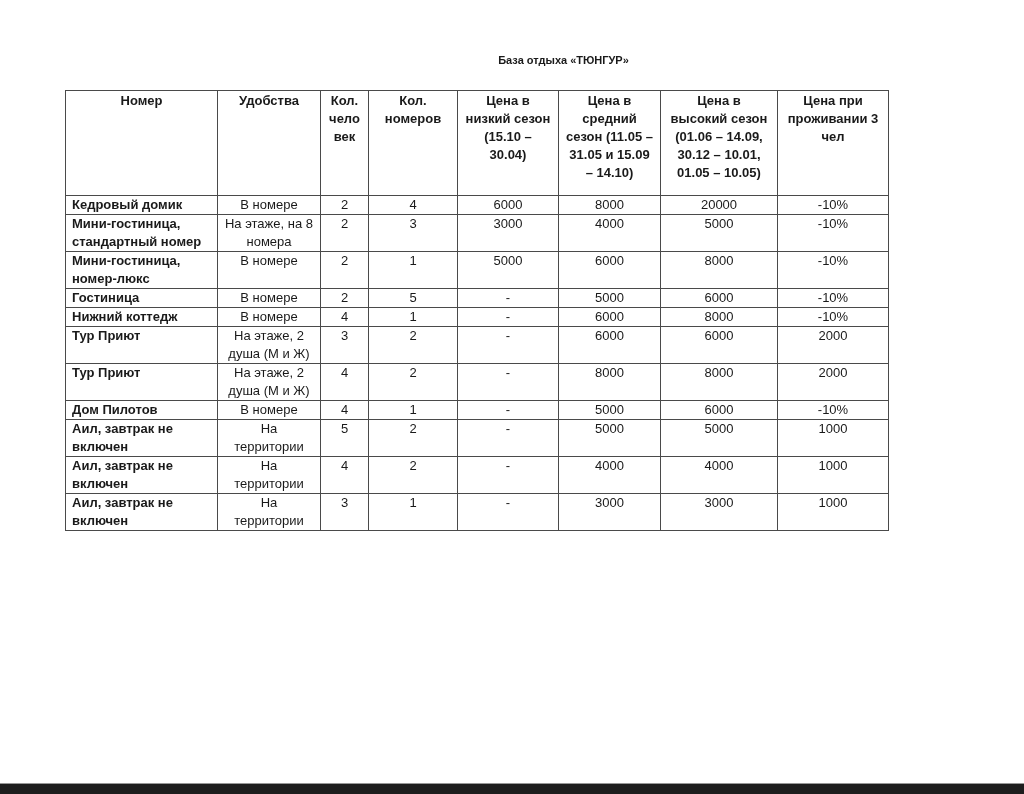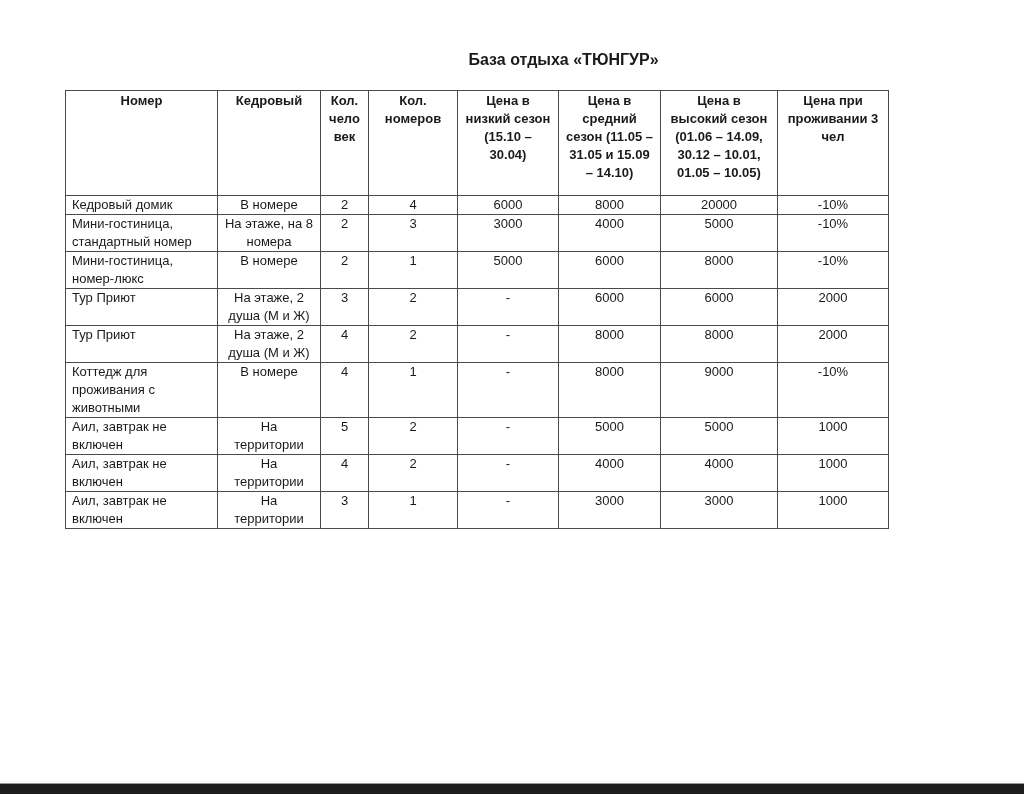--- a/index.html
+++ b/index.html
@@ -9,21 +9,21 @@
     font-family: "Liberation Sans", "DejaVu Sans", sans-serif;
     color: #1a1a1a;
     position: relative;
     overflow: hidden;
   }
   .doc-title {
     position: absolute;
     top: 50px; left: 103px; width: 921px;
     text-align: center;
     font-weight: bold;
-    font-size: 16px;
+    font-size: 11px;
     line-height: 20px;
   }
   table.pricing {
     position: absolute;
     left: 65px; top: 90px;
     width: 823px;
     border-collapse: collapse;
     table-layout: fixed;
   }
   col.w1 { width: 152px; }
@@ -40,21 +40,21 @@
     white-space: pre-line;
     line-height: 18px;
     font-size: 13px;
     padding: 0 2px;
     overflow: hidden;
   }
   thead tr { height: 105px; }
   th { font-weight: bold; text-align: center; padding-top: 1px; }
   tbody tr { height: 19px; }
   td { text-align: center; }
-  td.c-name { text-align: left; font-weight: normal; padding: 0 4px 0 6px; }
+  td.c-name { text-align: left; font-weight: bold; padding: 0 4px 0 6px; }
   .bottom-bar {
     position: absolute;
     left: 0; bottom: 0;
     width: 100%; height: 11px;
     background: #1d1d1d;
     border-top: 1px solid #979797;
     box-sizing: border-box;
   }
 </style>
 </head>
@@ -71,21 +71,21 @@
         <col class="w3">
         <col class="w4">
       <col class="w5">
         <col class="w6">
         <col class="w7">
         <col class="w8">
     </colgroup>
     <thead>
       <tr>
         <th>Номер</th>
-        <th>Кедровый</th>
+        <th>Удобства</th>
         <th>Кол.
 чело
 век</th>
         <th>Кол.
 номеров</th>
         <th>Цена в
 низкий сезон
 (15.10 –
 30.04)</th>
         <th>Цена в
@@ -131,20 +131,40 @@
 номер-люкс</td>
     <td>В номере</td>
     <td>2</td>
     <td>1</td>
     <td>5000</td>
     <td>6000</td>
     <td>8000</td>
     <td>-10%</td>
   </tr>
         <tr>
+    <td class="c-name">Гостиница</td>
+    <td>В номере</td>
+    <td>2</td>
+    <td>5</td>
+    <td>-</td>
+    <td>5000</td>
+    <td>6000</td>
+    <td>-10%</td>
+  </tr>
+        <tr>
+    <td class="c-name">Нижний коттедж</td>
+    <td>В номере</td>
+    <td>4</td>
+    <td>1</td>
+    <td>-</td>
+    <td>6000</td>
+    <td>8000</td>
+    <td>-10%</td>
+  </tr>
+        <tr>
     <td class="c-name">Тур Приют</td>
     <td>На этаже, 2
 душа (М и Ж)</td>
     <td>3</td>
     <td>2</td>
     <td>-</td>
     <td>6000</td>
     <td>6000</td>
     <td>2000</td>
   </tr>
@@ -153,29 +173,27 @@
     <td>На этаже, 2
 душа (М и Ж)</td>
     <td>4</td>
     <td>2</td>
     <td>-</td>
     <td>8000</td>
     <td>8000</td>
     <td>2000</td>
   </tr>
         <tr>
-    <td class="c-name">Коттедж для
-проживания с
-животными</td>
-    <td>В номере</td>
-    <td>4</td>
-    <td>1</td>
-    <td>-</td>
-    <td>8000</td>
-    <td>9000</td>
+    <td class="c-name">Дом Пилотов</td>
+    <td>В номере</td>
+    <td>4</td>
+    <td>1</td>
+    <td>-</td>
+    <td>5000</td>
+    <td>6000</td>
     <td>-10%</td>
   </tr>
         <tr>
     <td class="c-name">Аил, завтрак не
 включен</td>
     <td>На
 территории</td>
     <td>5</td>
     <td>2</td>
     <td>-</td>

